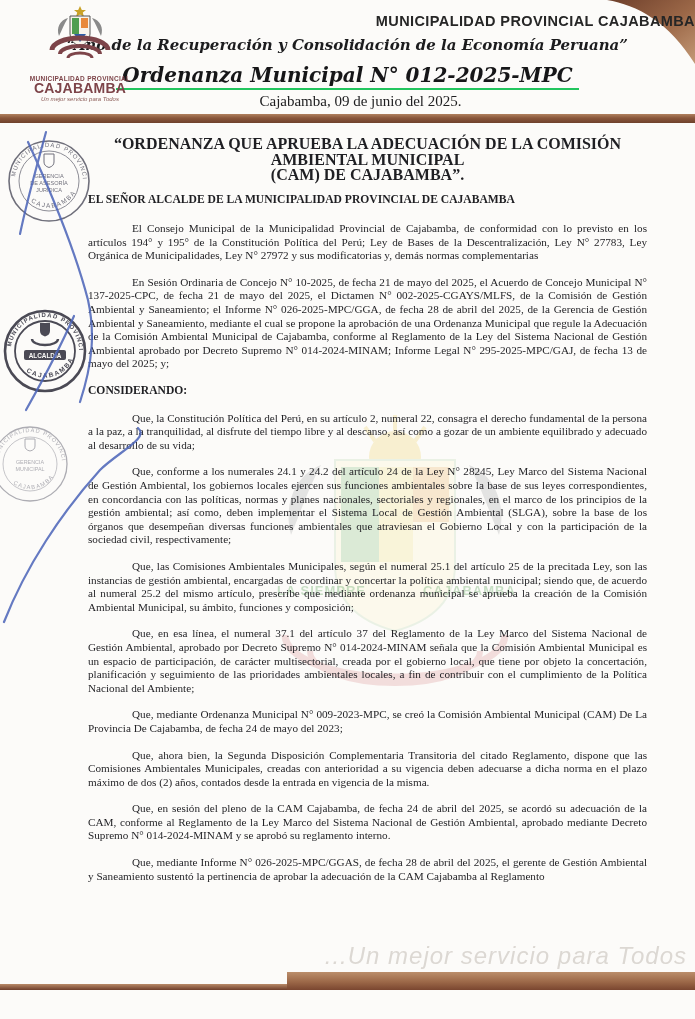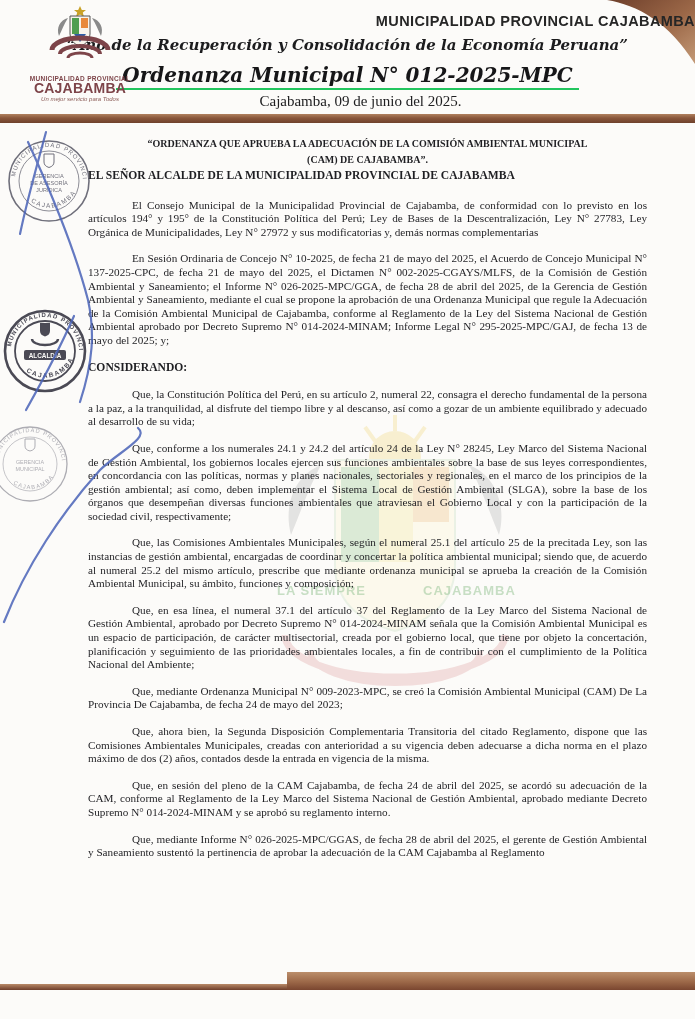--- a/index.html
+++ b/index.html
@@ -46,21 +46,21 @@
   .pen{position:absolute;left:0;top:0;z-index:6;pointer-events:none;}
   
   .wm{position:absolute;left:225px;top:405px;width:340px;height:330px;z-index:0;pointer-events:none;}
   .wm-txt{position:absolute;font-family:"Liberation Sans",sans-serif;font-weight:bold;
     font-size:13px;color:#9cc79a;opacity:.55;letter-spacing:1px;}
   
   .main{
     position:absolute;left:88px;top:136px;width:559px;z-index:2;
     font-size:11.2px;line-height:13.6px;text-align:justify;
   }
-  .doc-title{font-weight:bold;text-align:center;line-height:15.5px;font-size:10px;margin:0 0 2px 0;}
+  .doc-title{font-weight:bold;text-align:center;line-height:15.5px;font-size:16px;margin:0 0 10px 0;}
   .addressee{font-weight:bold;font-size:11.6px;margin:0 0 16px 0;text-align:left;}
   .sec-h{font-weight:bold;font-size:11.6px;margin:0 0 4px 0;text-align:left;}
   .sec-h.big-gap{margin-bottom:14px;}
   .main p{margin:0 0 13px 0;text-indent:44px;}
   
   .foot-slogan{
     position:absolute;right:8px;top:942px;z-index:1;
     font-family:"Liberation Sans",sans-serif;font-style:italic;
     font-size:24px;color:#dcd8d3;letter-spacing:1px;
   }
@@ -214,20 +214,21 @@
     <p>Que, la Constitución Política del Perú, en su artículo 2, numeral 22, consagra el derecho fundamental de la persona a la paz, a la tranquilidad, al disfrute del tiempo libre y al descanso, así como a gozar de un ambiente equilibrado y adecuado al desarrollo de su vida;</p>
     <p>Que, conforme a los numerales 24.1 y 24.2 del artículo 24 de la Ley N° 28245, Ley Marco del Sistema Nacional de Gestión Ambiental, los gobiernos locales ejercen sus funciones ambientales sobre la base de sus leyes correspondientes, en concordancia con las políticas, normas y planes nacionales, sectoriales y regionales, en el marco de los principios de la gestión ambiental; así como, deben implementar el Sistema Local de Gestión Ambiental (SLGA), sobre la base de los órganos que desempeñan diversas funciones ambientales que atraviesan el Gobierno Local y con la participación de la sociedad civil, respectivamente;</p>
     <p>Que, las Comisiones Ambientales Municipales, según el numeral 25.1 del artículo 25 de la precitada Ley, son las instancias de gestión ambiental, encargadas de coordinar y concertar la política ambiental municipal; siendo que, de acuerdo al numeral 25.2 del mismo artículo, prescribe que mediante ordenanza municipal se aprueba la creación de la Comisión Ambiental Municipal, su ámbito, funciones y composición;</p>
     <p>Que, en esa línea, el numeral 37.1 del artículo 37 del Reglamento de la Ley Marco del Sistema Nacional de Gestión Ambiental, aprobado por Decreto Supremo N° 014-2024-MINAM señala que la Comisión Ambiental Municipal es un espacio de participación, de carácter multisectorial, creada por el gobierno local, que tiene por objeto la concertación, planificación y seguimiento de las prioridades ambientales locales, a fin de contribuir con el cumplimiento de la Política Nacional del Ambiente;</p>
     <p>Que, mediante Ordenanza Municipal N° 009-2023-MPC, se creó la Comisión Ambiental Municipal (CAM) De La Provincia De Cajabamba, de fecha 24 de mayo del 2023;</p>
     <p>Que, ahora bien, la Segunda Disposición Complementaria Transitoria del citado Reglamento, dispone que las Comisiones Ambientales Municipales, creadas con anterioridad a su vigencia deben adecuarse a dicha norma en el plazo máximo de dos (2) años, contados desde la entrada en vigencia de la misma.</p>
     <p>Que, en sesión del pleno de la CAM Cajabamba, de fecha 24 de abril del 2025, se acordó su adecuación de la CAM, conforme al Reglamento de la Ley Marco del Sistema Nacional de Gestión Ambiental, aprobado mediante Decreto Supremo N° 014-2024-MINAM y se aprobó su reglamento interno.</p>
     <p>Que, mediante Informe N° 026-2025-MPC/GGAS, de fecha 28 de abril del 2025, el gerente de Gestión Ambiental y Saneamiento sustentó la pertinencia de aprobar la adecuación de la CAM Cajabamba al Reglamento</p>
   </div>
 
+  <div class="foot-slogan">...Un mejor servicio para Todos</div>
   <div class="fbar-l"></div>
   <div class="fbar-r"></div>
   <div class="foot-info">
     <span>Jr. Alfonso Ugarte N° 620 - Cajabamba</span>
     <span>Tel: (076) 551001</span>
     <span>www.municajabamba.gob.pe</span>
   </div>
 
 </div>
 

